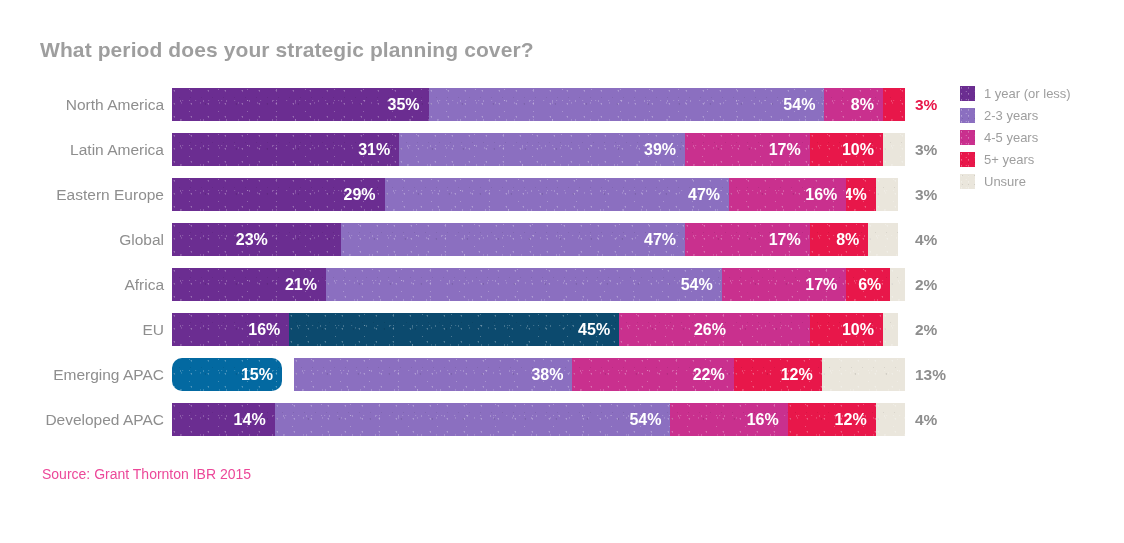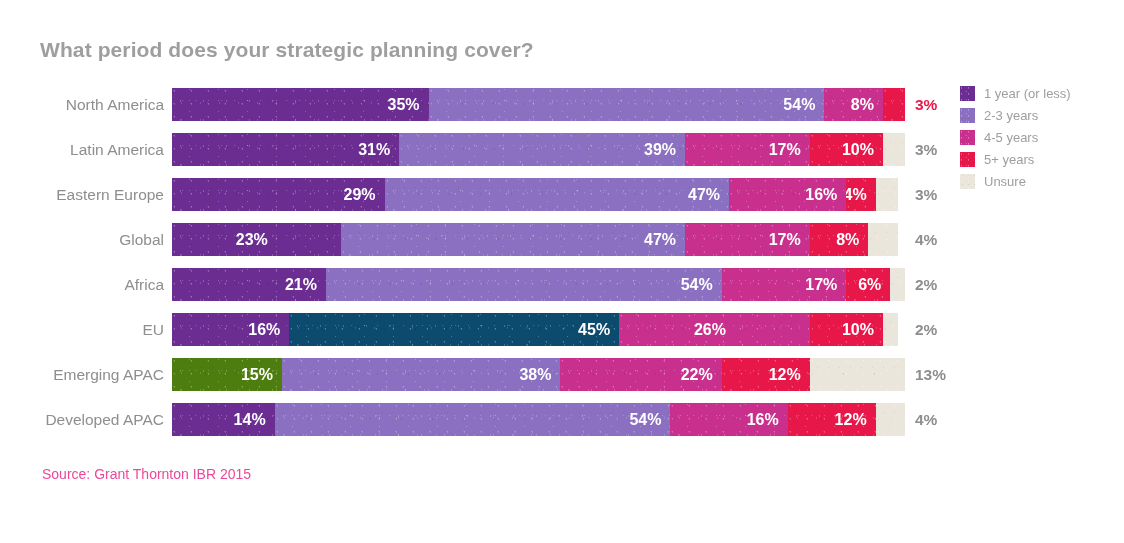--- a/index.html
+++ b/index.html
@@ -214,24 +214,24 @@
           <div class="seg" style="flex: 0 0 10%; background: rgb(232, 23, 74);">
             <span class="seg-val">10%</span>
           </div>
           <div class="seg unsure" style="flex: 0 0 2%; background: rgb(234, 230, 220);"></div>
         </div>
         <div class="outside-val">2%</div>
       </div>
       <div class="row">
         <div class="cat-label">Emerging APAC</div>
         <div class="bar">
-          <div class="seg" style="flex: 0 0 15%; background: #4d7c0f;">
+          <div class="seg" style="flex: 0 0 15%; background: #0369a1; border-radius: 10px;">
             <span class="seg-val">15%</span>
           </div>
-          <div class="seg" style="flex: 0 0 38%; background: rgb(139, 111, 192);">
+          <div class="seg" style="flex: 0 0 38%; background: rgb(139, 111, 192); margin-left: 12px;">
             <span class="seg-val">38%</span>
           </div>
           <div class="seg" style="flex: 0 0 22%; background: rgb(201, 48, 142);">
             <span class="seg-val">22%</span>
           </div>
           <div class="seg" style="flex: 0 0 12%; background: rgb(232, 23, 74);">
             <span class="seg-val">12%</span>
           </div>
           <div class="seg unsure" style="flex: 0 0 13%; background: rgb(234, 230, 220);"></div>
         </div>

